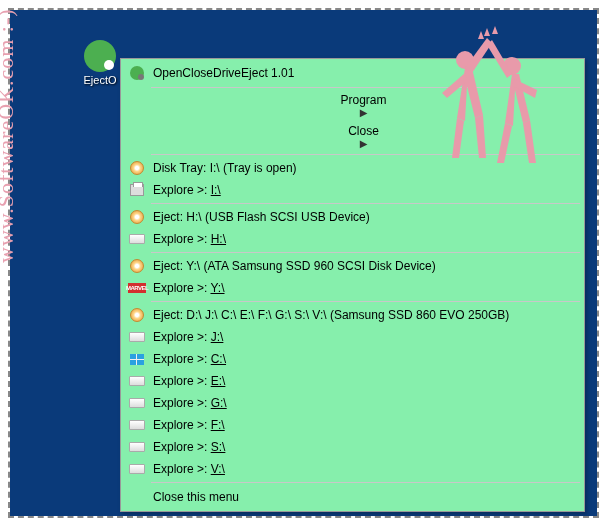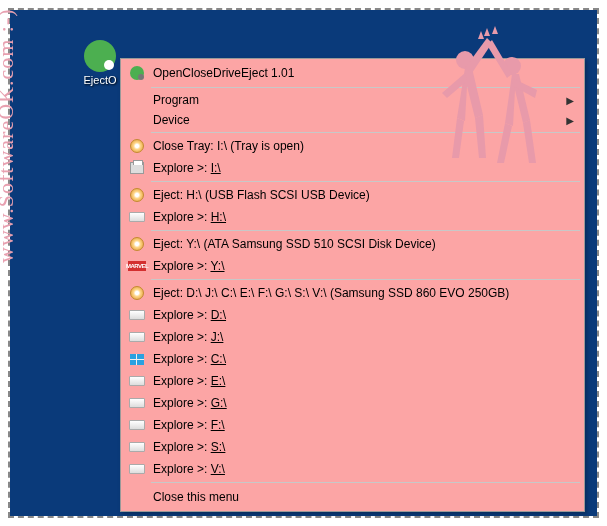--- a/index.html
+++ b/index.html
@@ -73,21 +73,21 @@
       position: absolute;
       right: 30px; top: 8px;
       width: 150px; height: 150px;
       z-index: 5;
       pointer-events: none;
     }
     .context-menu {
       position: absolute;
       left: 110px; top: 48px;
       width: 465px;
-      background: #fca5a5;
+      background: #86efac;
       border: 1px solid #999;
       box-shadow: 2px 2px 4px rgba(0,0,0,0.25);
       padding: 2px;
       z-index: 3;
     }
     .menu-item {
       display: flex;
       align-items: center;
       padding: 3px 8px 3px 4px;
       cursor: default;
@@ -155,21 +155,21 @@
       color:#fff; font-size:6px; font-weight:bold;
       display:flex; align-items:center; justify-content:center;
       letter-spacing:-0.5px;
     }
     .print-icon{
       width:14px; height:12px;
       background:#ddd; border:1px solid #999;
       position:relative;
     }
     .print-icon::before{content:"";position:absolute;left:2px;top:-3px;width:8px;height:4px;background:#fff;border:1px solid #999;border-bottom:none;}
-    .indent { padding-left: 30px; }
+    .indent { padding-left: 30px; flex-direction: column; }
     .close-row { padding: 5px 8px 5px 30px; }
   </style>
 </head>
 <body>
 
 <div class="outer-border"></div>
 
 <div class="desktop">
 
   <div class="desktop-icon">
@@ -207,31 +207,31 @@
         </span>
       <span class="text">OpenCloseDriveEject 1.01</span>
     </div>
     <div class="separator"></div>
 
     <div class="menu-item indent">
       <span class="text">Program</span>
       <span class="arrow">▶</span>
     </div>
     <div class="menu-item indent">
-      <span class="text">Device</span>
+      <span class="text">Close</span>
       <span class="arrow">▶</span>
     </div>
 
     <div class="separator"></div>
 
     <div class="menu-item">
       <span class="icon-slot">
           <span class="cd-icon"></span>
         </span>
-      <span class="text">Close Tray: I:\ (Tray is open)</span>
+      <span class="text">Disk Tray: I:\ (Tray is open)</span>
     </div>
     <div class="menu-item">
       <span class="icon-slot">
           <span class="print-icon"></span>
         </span>
       <span class="text"><span>Explore &gt;: </span><u>I:\</u></span>
     </div>
 
     <div class="separator"></div>
 
@@ -247,42 +247,36 @@
         </span>
       <span class="text"><span>Explore &gt;: </span><u>H:\</u></span>
     </div>
 
     <div class="separator"></div>
 
     <div class="menu-item">
       <span class="icon-slot">
           <span class="cd-icon"></span>
         </span>
-      <span class="text">Eject: Y:\  (ATA Samsung SSD 510 SCSI Disk Device)</span>
+      <span class="text">Eject: Y:\  (ATA Samsung SSD 960 SCSI Disk Device)</span>
     </div>
     <div class="menu-item">
       <span class="icon-slot">
           <span class="marvel-icon">MARVEL</span>
         </span>
       <span class="text"><span>Explore &gt;: </span><u>Y:\</u></span>
     </div>
 
     <div class="separator"></div>
 
     <div class="menu-item">
       <span class="icon-slot">
           <span class="cd-icon"></span>
         </span>
       <span class="text">Eject: D:\ J:\ C:\ E:\ F:\ G:\ S:\ V:\  (Samsung SSD 860 EVO 250GB)</span>
-    </div>
-    <div class="menu-item">
-      <span class="icon-slot">
-          <span class="drive-icon"></span>
-        </span>
-      <span class="text"><span>Explore &gt;: </span><u>D:\</u></span>
     </div>
     <div class="menu-item">
       <span class="icon-slot">
           <span class="drive-icon"></span>
         </span>
       <span class="text"><span>Explore &gt;: </span><u>J:\</u></span>
     </div>
     <div class="menu-item">
       <span class="icon-slot">
           <span class="win-icon"></span>

